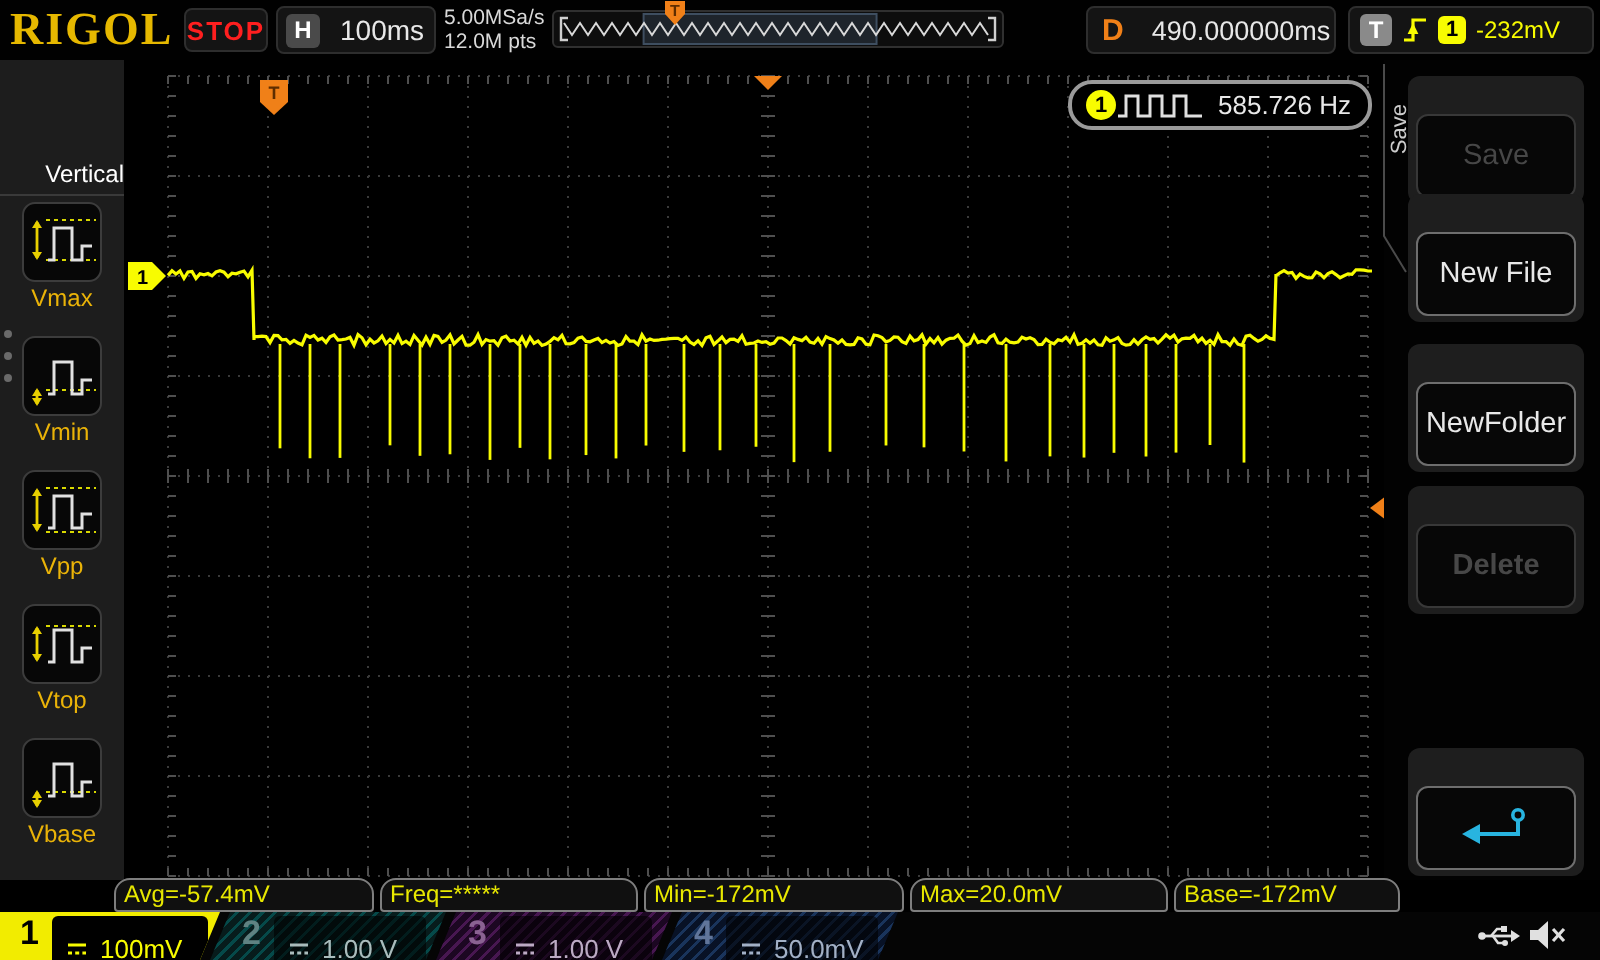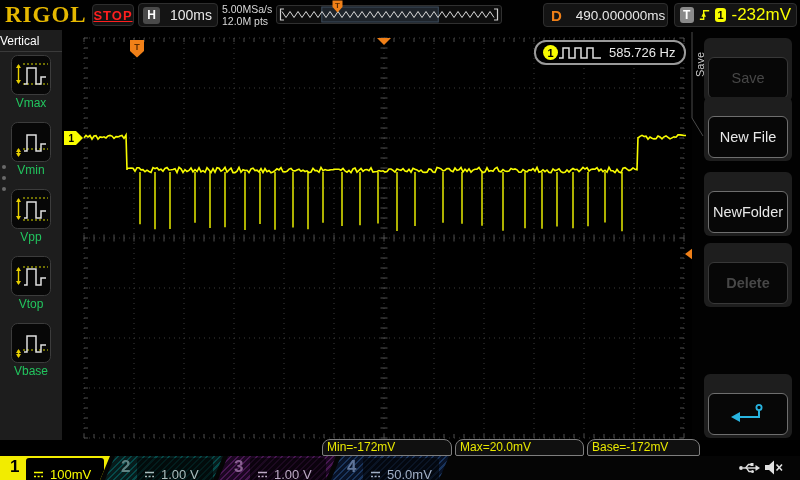--- a/index.html
+++ b/index.html
@@ -8,47 +8,47 @@
   .abs { position:absolute; }
   #screen { position:relative; width:800px; height:480px; background:#000; }
 
   
   #topbar { left:0; top:0; width:780px; height:30px; background:#010101; }
   .logo { left:5px; top:2px; font-family:"Liberation Serif", serif; font-weight:bold;
     font-size:23px; color:#e6b800; letter-spacing:1px; }
   .pillbox { background:#141414; border:1px solid #2e2e2e; border-radius:4px;
     display:flex; align-items:center; }
   #stop-box { left:92px; top:4px; width:42px; height:22px; justify-content:center; }
-  #stop-box span { color:#ff1f1f; font-weight:bold; font-size:13px; letter-spacing:1px;text-decoration:underline; }
+  #stop-box span { color:#ff1f1f; font-weight:bold; font-size:13px; letter-spacing:1px; }
   #h-box { left:138px; top:3px; width:80px; height:24px; padding:0 4px; }
   #h-box .hkey { width:17px; height:17px; background:#4a4a4a; border-radius:3px; color:#fff;
     font-weight:bold; font-size:12px; display:flex; align-items:center; justify-content:center; }
   #h-box .hval { color:#e8e8e8; font-size:14px; margin-left:10px; }
   #acq-info { left:222px; top:3px; color:#d8d8d8; font-size:10.5px; line-height:12px; }
   #wavebar { left:276px; top:5px; width:226px; height:19px; background:#0d0d0d;
     border:1px solid #303030; border-radius:3px; }
   #wavebar-t { top:0; width:11px; height:13px; }
   #d-box { left:543px; top:3px; width:125px; height:24px; padding:0 7px; }
   #d-box .dkey { color:#f08018; font-weight:bold; font-size:15px; }
   #d-box .dval { color:#e8e8e8; font-size:13.5px; margin-left:14px; }
   #t-box { left:674px; top:3px; width:123px; height:24px; padding:0 5px; gap:5px; }
   #t-box .tkey { width:16px; height:16px; background:#8a8a8a; border-radius:3px; color:#fff;
     font-weight:bold; font-size:12px; display:flex; align-items:center; justify-content:center; }
   #t-box .src-badge { width:14px; height:14px; background:#f8fc00; border-radius:3px; color:#000;
     font-weight:bold; font-size:11px; display:flex; align-items:center; justify-content:center; }
-  #t-box .tval { color:#f8fc00; font-size:17px; }
+  #t-box .tval { color:#f8fc00; font-size:12px; }
 
   
   #left-sidebar { left:0; top:30px; width:62px; height:410px; background:#1d1d1d; }
-  #left-title { width:62px; text-align:left; padding:4px 0 3px 0; color:#fff; font-size:12px;
-    border-bottom:1px solid #3a3a3a; }
+  #left-title { width:62px; text-align:right; padding:4px 0 3px 0; color:#fff; font-size:12px;
+    border-bottom:1px solid #3a3a3a;margin-top:46px; }
   .lmenu-item { width:62px; height:64px; display:flex; flex-direction:column; align-items:center;
     margin-top:3px; cursor:default; }
   .lmenu-icon { width:40px; height:40px; }
-  .lmenu-label { color:#22c55e; font-size:12px; margin-top:1px; }
+  .lmenu-label { color:#eab308; font-size:12px; margin-top:1px; }
   #page-dots { left:2px; top:165px; display:flex; flex-direction:column; gap:7px; }
   #page-dots i { width:4px; height:4px; border-radius:50%; background:#6a6a6a; }
 
   
   #scope { left:62px; top:30px; width:630px; height:412px; background:#000; }
   #freq-counter { left:534px; top:40px; width:152px; height:25px; background:#000;
     border:2px solid #9a9a9a; border-radius:12px; display:flex; align-items:center; padding:0 7px; }
   #freq-counter .fc-badge { width:15px; height:15px; border-radius:50%; background:#f8fc00;
     color:#000; font-weight:bold; font-size:11px; display:flex; align-items:center; justify-content:center; }
   #freq-counter .fc-val { color:#e8e8e8; font-size:13px; margin-left:7px; }
@@ -608,20 +608,22 @@
           <polygon points="12,10 12,20 3,15" fill="#28b4e0"></polygon>
         </svg>
       </div>
     </div>
   </div>
   <div id="save-tab-label" class="abs">Save</div>
   <svg class="abs" style="left:690px; top:32px;" width="14" height="120" viewBox="0 0 14 120">
     <path d="M2,0 L2,86 L13,104" fill="none" stroke="#4a4a4a" stroke-width="1"></path>
   </svg>
 
+  <div class="meas-tab" style="left:57px; width:130px;">Avg=-57.4mV</div>
+  <div class="meas-tab" style="left:190px; width:129px;">Freq=*****</div>
   <div class="meas-tab" style="left:322px; width:130px;">Min=-172mV</div>
   <div class="meas-tab" style="left:455px; width:129px;">Max=20.0mV</div>
   <div class="meas-tab" style="left:587px; width:113px;">Base=-172mV</div>
 
   <div id="chbar" class="abs">
     <div id="ch1-tab" class="ch-tab">
       <span class="ch-num">1</span>
       <span class="ch-inner">
         <svg class="coupling" width="13" height="9" viewBox="0 0 13 9">
           <line x1="2" y1="2.5" x2="11" y2="2.5" stroke="currentColor" stroke-width="1.4"></line>

